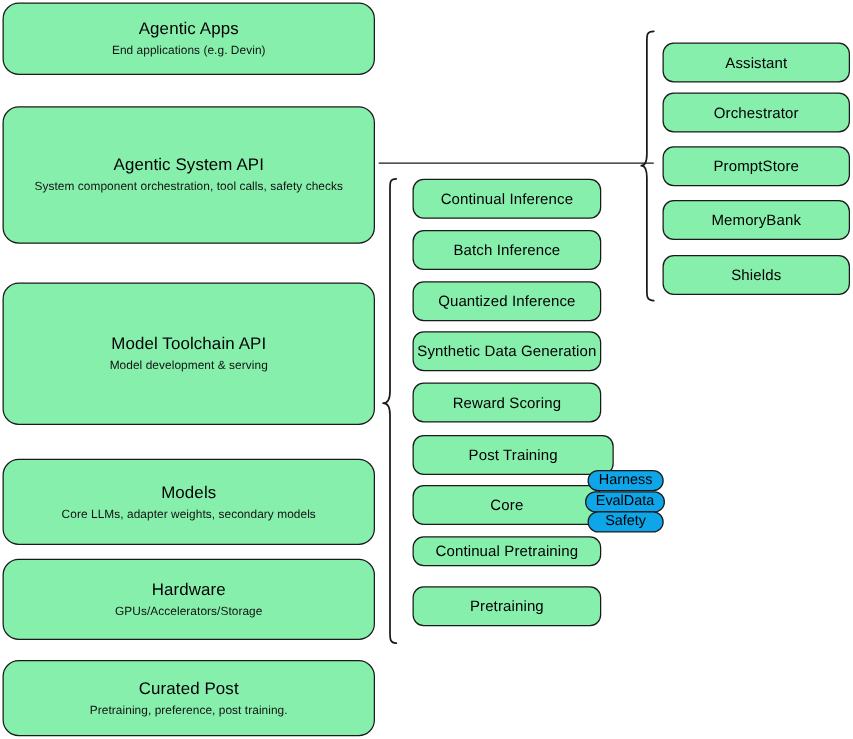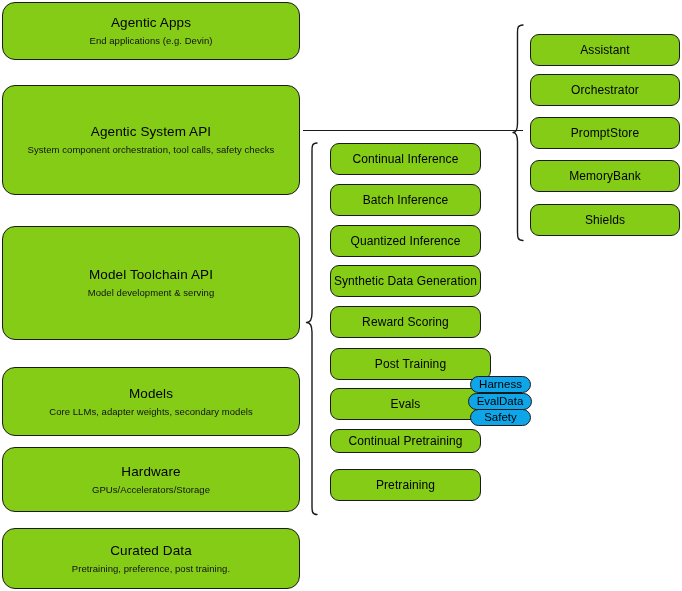--- a/index.html
+++ b/index.html
@@ -15,21 +15,21 @@
     position: relative;
     width: 682px;
     height: 591px;
     background: #ffffff;
     overflow: hidden;
   }
   .box {
     position: absolute;
     box-sizing: border-box;
     border: 1.4px solid #1a1a1a;
-    background: #84cc16;
+    background: #86efac;
     display: flex;
     flex-direction: column;
     align-items: center;
     justify-content: center;
     text-align: center;
     color: #000000;
   }
   
   .layer-box {
     border-radius: 13px;
@@ -111,21 +111,21 @@
     <div class="layer-title">Models</div>
     <div class="layer-sub">Core LLMs, adapter weights, secondary models</div>
   </div>
 
   <div class="box layer-box" style="left:2px; top:447px; width:298px; height:65px;">
     <div class="layer-title">Hardware</div>
     <div class="layer-sub">GPUs/Accelerators/Storage</div>
   </div>
 
   <div class="box layer-box" style="left:2px; top:528px; width:298px; height:61px;">
-    <div class="layer-title">Curated Data</div>
+    <div class="layer-title">Curated Post</div>
     <div class="layer-sub">Pretraining, preference, post training.</div>
   </div>
 
   <div class="connector" style="left:303px; top:130px; width:220px; height:1.4px;"></div>
 
   <svg class="brace" style="left:512px; top:22px; width:14px; height:222px;" viewBox="0 0 14 222">
     <path d="M11 3 C5.5 3 5.5 6 5.5 11 L5.5 101 C5.5 107 4 110.5 1 110.5 C4 110.5 5.5 114 5.5 120 L5.5 210 C5.5 215 5.5 218.5 11 218.5"></path>
   </svg>
 
   <svg class="brace" style="left:304px; top:140px; width:14px; height:380px;" viewBox="0 0 14 380">
@@ -144,21 +144,21 @@
   <div class="box chip" style="left:330px; top:265px; width:151px; height:32px;">
     <span>Synthetic Data Generation</span>
   </div>
   <div class="box chip" style="left:330px; top:306px; width:151px; height:32px;">
     <span>Reward Scoring</span>
   </div>
   <div class="box chip" style="left:330px; top:348px; width:161px; height:32px;">
     <span>Post Training</span>
   </div>
   <div class="box chip" style="left:330px; top:388px; width:151px; height:32px;">
-    <span>Evals</span>
+    <span>Core</span>
   </div>
   <div class="box chip" style="left:330px; top:429px; width:151px; height:24px;">
     <span>Continual Pretraining</span>
   </div>
   <div class="box chip" style="left:330px; top:469px; width:151px; height:32px;">
     <span>Pretraining</span>
   </div>
 
   <div class="pill" style="left:470px; top:376px; width:61px; height:17px;">
     <span>Harness</span>

